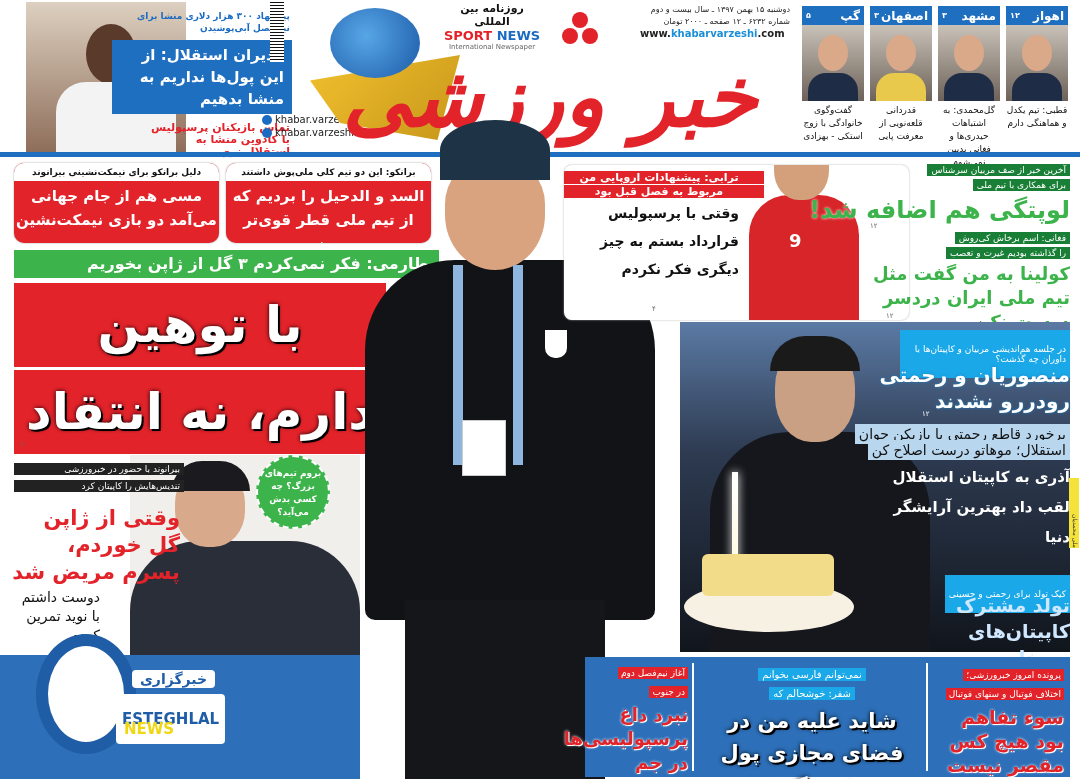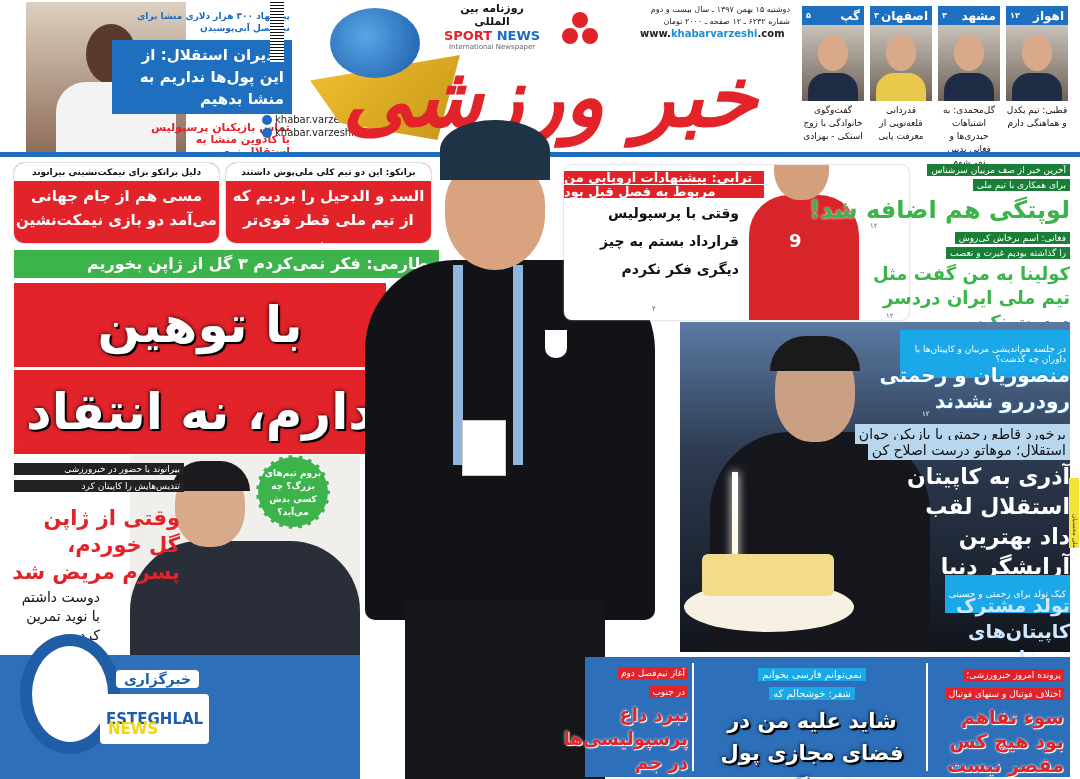--- a/index.html
+++ b/index.html
@@ -54,31 +54,31 @@
 .tag{position:absolute;left:256px;top:455px;width:74px;height:74px;border-radius:50%;background:#3cb44b;color:#fff;font-size:9px;text-align:center;font-weight:bold;line-height:13px;padding-top:10px;border:2px dashed #fff}
 
 .ban-kick{position:absolute;left:14px;width:170px;background:#222;color:#fff;font-size:9px;text-align:right;padding:1px 4px}
 .ban-head{position:absolute;left:10px;top:505px;width:170px;font-size:21px;font-weight:bold;color:#e3232a;text-align:right;line-height:27px}
 .ban-sub{position:absolute;left:10px;top:588px;width:90px;font-size:14px;color:#111;text-align:right;line-height:19px}
 .ban-photo{position:absolute;left:130px;top:455px;width:230px;height:210px;background:#f1efec}
 .ban-face{position:absolute;left:45px;top:12px;width:70px;height:80px;border-radius:45%;background:#d8a98a}
 .ban-hair{position:absolute;left:42px;top:6px;width:78px;height:30px;border-radius:40px 40px 0 0;background:#1b1b1f}
 .ban-body{position:absolute;left:0;top:86px;width:230px;height:124px;border-radius:70px 70px 0 0;background:#2a2e38}
 .bluebg{position:absolute;left:0;top:655px;width:360px;height:124px;background:#2d6fb8}
-.esteghlal{position:absolute;left:8px;top:632px;width:220px;height:140px}
+.esteghlal{position:absolute;left:24px;top:632px;width:220px;height:140px}
 .est-circle{position:absolute;left:12px;top:2px;width:100px;height:120px;border-radius:50%;border:12px solid #1f5da6;background:#fff}
 .est-fa{position:absolute;left:108px;top:38px;background:#fff;color:#1f5da6;font-size:14px;font-weight:bold;padding:1px 8px;border-radius:4px}
 .est-en{position:absolute;left:92px;top:62px;background:#fff;color:#1f5da6;font-size:15px;font-weight:bold;padding:16px 6px;border-radius:4px;direction:ltr}
 .est-news{position:absolute;left:100px;top:88px;color:#f0d70f;font-size:15px;font-weight:bold;direction:ltr}
 .est-news span{color:#fff;font-size:10px}
 
 .green-kick{position:absolute;right:10px;background:#1a7f36;color:#fff;font-size:9px;padding:1px 4px;text-align:right}
 .green-head{position:absolute;right:10px;color:#3cb44b;font-weight:bold;text-align:right;text-shadow:0 0 3px #fff}
 .red-story{position:absolute;left:564px;top:165px;width:345px;height:155px;border-radius:8px;box-shadow:0 0 2px #aaa;background:#fff;overflow:hidden}
-.red-story .k1,.red-story .k2{position:absolute;left:0;width:200px;background:#e3232a;color:#fff;font-size:13px;text-align:left;padding-right:10px;height:13px;line-height:13px;font-weight:bold}
+.red-story .k1,.red-story .k2{position:absolute;left:0;width:200px;background:#e3232a;color:#fff;font-size:11px;text-align:center;padding-right:10px;height:13px;line-height:13px;font-weight:bold}
 .red-story .hl{position:absolute;left:0;top:34px;width:175px;font-size:14px;font-weight:bold;color:#111;text-align:right;line-height:28px}
 .rs-photo{position:absolute;left:175px;top:-30px;width:130px;height:185px}
 .rs-face{position:absolute;left:35px;top:0;width:55px;height:65px;border-radius:45%;background:#d4a07c}
 .rs-shirt{position:absolute;left:10px;top:60px;width:110px;height:125px;border-radius:40px 40px 0 0;background:#d8252a}
 .rs-num{position:absolute;left:50px;top:95px;color:#fff;font-size:18px;font-weight:bold}
 .night{position:absolute;left:680px;top:322px;width:390px;height:330px;background:linear-gradient(#5b7aa4,#2d3a50 40%,#11151c)}
 .n-face{position:absolute;left:95px;top:20px;width:80px;height:100px;border-radius:45%;background:#c9a083}
 .n-hair{position:absolute;left:90px;top:14px;width:90px;height:35px;border-radius:40px 40px 0 0;background:#1a1a1a}
 .n-body{position:absolute;left:30px;top:110px;width:220px;height:220px;border-radius:80px 80px 0 0;background:#15171c}
 .cake{position:absolute;left:4px;top:260px;width:170px;height:50px;border-radius:50%;background:#f6f1e2}
@@ -262,21 +262,21 @@
   <div class="cake"></div>
   <div class="cake-layer"></div>
 </div>
 
 <div class="cyan-kick" style="top:330px;width:170px">در جلسه هم‌اندیشی مربیان و کاپیتان‌ها با داوران چه گذشت؟</div>
 <div class="night-hl" style="top:362px;width:200px;font-size:20px;line-height:26px;text-shadow:0 0 3px #1a7fc0">منصوریان و رحمتی رودررو نشدند</div>
 <div class="pg-no" style="left:922px;top:410px;color:#fff">۱۲</div>
 
 <div class="light-kick" style="top:424px">برخورد قاطع رحمتی با بازیکن جوان</div>
 <div class="light-kick" style="top:440px">استقلال؛ موهاتو درست اصلاح کن</div>
-<div class="night-hl" style="top:462px;width:180px;font-size:22px;line-height:30px">آذری به کاپیتان استقلال لقب داد بهترین آرایشگر دنیا</div>
+<div class="night-hl" style="top:462px;width:180px;font-size:15px;line-height:30px">آذری به کاپیتان استقلال لقب داد بهترین آرایشگر دنیا</div>
 
 <div class="cyan-kick" style="top:575px">کیک تولد برای رحمتی و حسینی</div>
 <div class="night-hl" style="top:592px;width:180px;font-size:19px;line-height:26px;color:#cfe8ff">تولد مشترک کاپیتان‌های سرخابی</div>
 
 <div class="side-label">ملی محمدیان</div>
 
 <div class="bottom">
   <div class="bcol" style="right:6px;width:130px;text-align:right;padding-top:6px">
     <div><span class="b-red-kick">پرونده امروز خبرورزشی؛</span></div>
     <div><span class="b-red-kick">اختلاف فوتبال و سنهای فوتبال</span></div>

